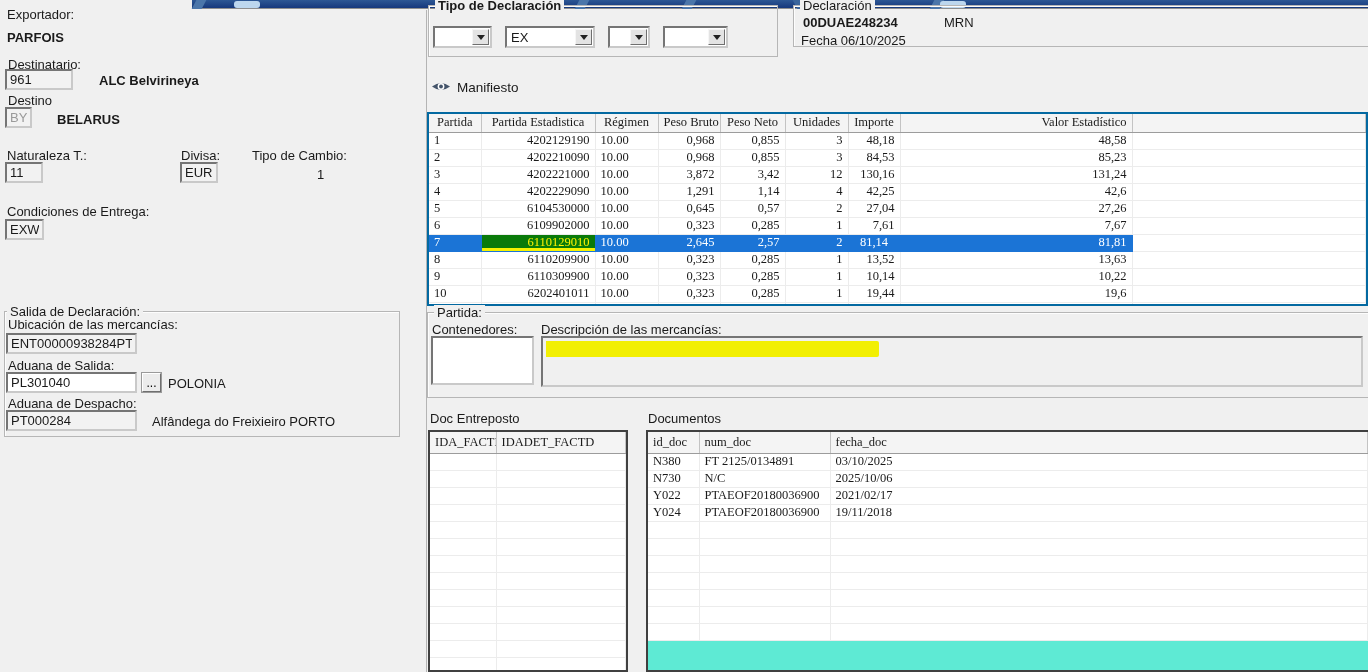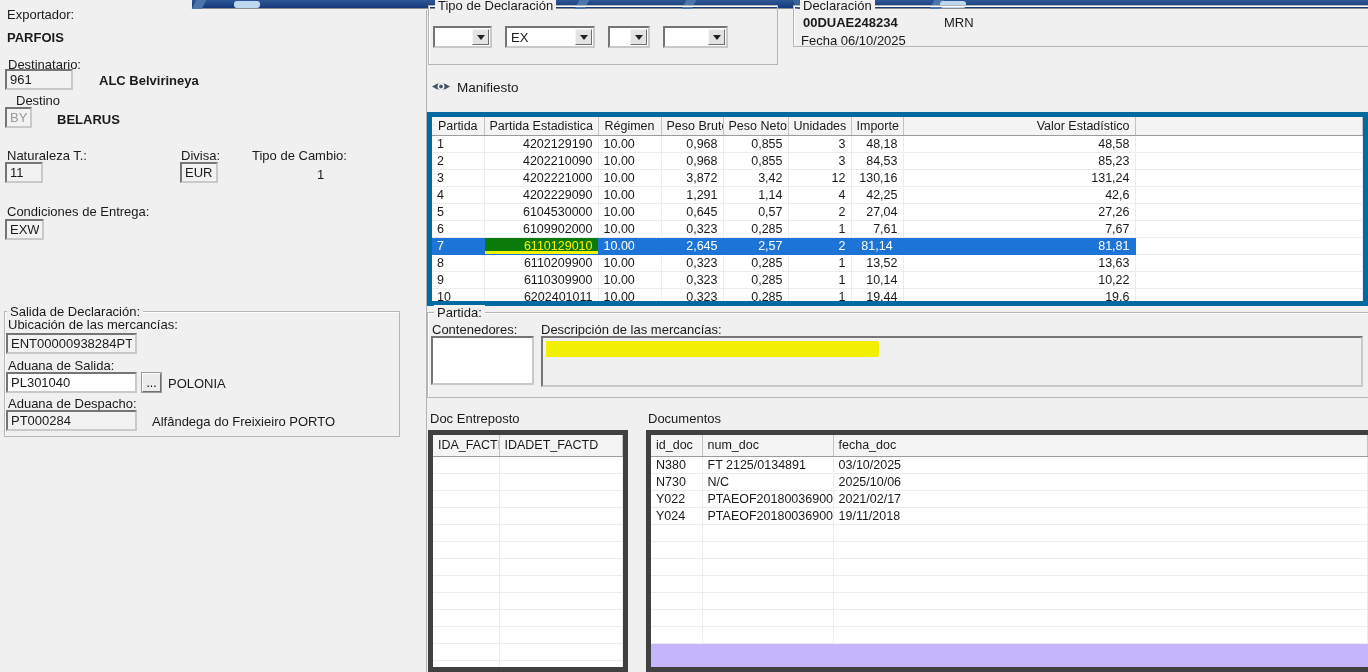--- a/index.html
+++ b/index.html
@@ -61,21 +61,21 @@
   }
 
   .btn3d {
     background:#ECECEC;
     border:1px solid; border-color:#ffffff #6f6f6f #6f6f6f #ffffff;
     box-shadow: 0 0 0 1px #9a9a9a;
     font-size:12px; text-align:center;
   }
 
   
-  .tblwrap { position:absolute; overflow:hidden; background:#c4b5fd; border:5px solid #0369a1; }
+  .tblwrap { position:absolute; overflow:hidden; background:#5eead4; border:2px solid #0369a1;font-family:Liberation Serif, serif; }
   table.tbl { border-collapse:collapse; table-layout:fixed; width:100%; font-size:12.5px; }
   table.tbl th {
     background:#F4F4F4; font-weight:normal;
     border-right:1px solid #c3c3c3; border-bottom:1px solid #9c9c9c;
     height:18px; padding:0 5px; white-space:nowrap; overflow:hidden;
   }
   table.tbl td {
     border-right:1px solid #ececec; border-bottom:1px solid #ececec;
     height:17px; padding:0 5px; white-space:nowrap; overflow:hidden;
     background:#fff;
@@ -120,37 +120,37 @@
 
 <div class="divider-v" style="left:426px; top:10px; height:662px;"></div>
 
 <div class="abs lbl" style="left:7px; top:7px;">Exportador:</div>
 <div class="abs lbl bold" style="left:7px; top:30px;">PARFOIS</div>
 
 <div class="abs lbl" style="left:8px; top:57px;">Destinatario:</div>
 <input class="abs inp" style="left: 5px; top: 69px; width: 68px;" readonly="" value="961">
 <div class="abs lbl bold" style="left:99px; top:73px;">ALC Belvirineya</div>
 
-<div class="abs lbl" style="left:16px; top:93px;">Destino</div>
+<div class="abs lbl" style="left:8px; top:93px;">Destino</div>
 <input class="abs inp dim" style="left: 5px; top: 107px; width: 27px;" readonly="" value="BY">
 <div class="abs lbl bold" style="left:57px; top:112px;">BELARUS</div>
 
 <div class="abs lbl" style="left:7px; top:148px;">Naturaleza T.:</div>
 <input class="abs inp" style="left: 5px; top: 162px; width: 38px;" readonly="" value="11">
 
 <div class="abs lbl" style="left:181px; top:148px;">Divisa:</div>
 <input class="abs inp" style="left: 180px; top: 162px; width: 38px;" readonly="" value="EUR">
 
 <div class="abs lbl" style="left:252px; top:148px;">Tipo de Cambio:</div>
 <div class="abs lbl" style="left:317px; top:167px;">1</div>
 
 <div class="abs lbl" style="left:7px; top:204px;">Condiciones de Entrega:</div>
 <input class="abs inp" style="left: 5px; top: 219px; width: 39px;" readonly="" value="EXW">
 
-<div class="abs group" style="left:428px; top:5px; width:350px; height:60px;">
+<div class="abs group" style="left:428px; top:5px; width:350px; height:52px;font-weight:bold;">
   <div class="gtitle">Tipo de Declaración</div>
 </div>
 <div class="combo" style="left:433px; top:26px; width:59px;">
   <div class="cval"></div>
   <div class="cbtn">
       <div class="arr"></div>
     </div>
 </div>
 <div class="combo" style="left:505px; top:26px; width:90px;">
   <div class="cval">EX</div>

